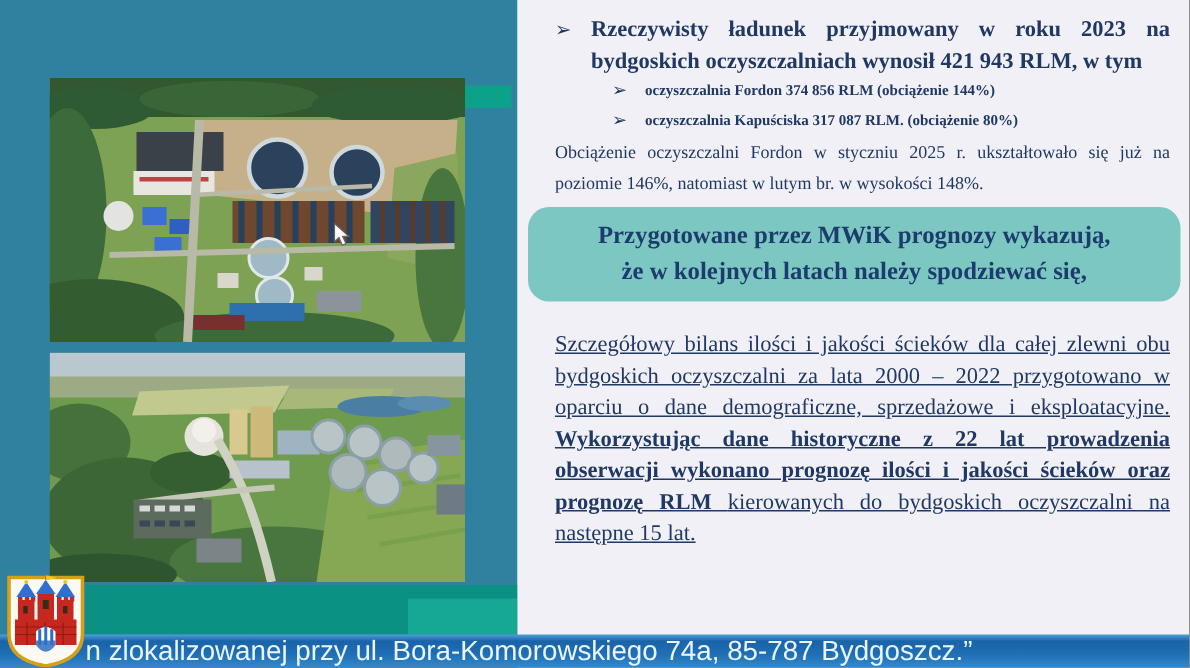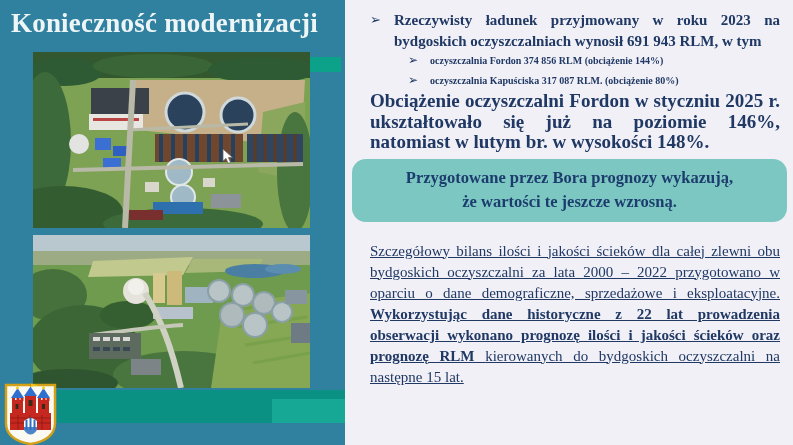--- a/index.html
+++ b/index.html
@@ -21,21 +21,21 @@
   
   .right-panel{position:absolute;left:345px;top:0;width:448px;height:445px;
                background:#f1f0f6;color:#1f3864;box-sizing:border-box;
                padding:10px 13px 0 25px;}
   .b-row{display:flex;}
   .b-marker{flex:0 0 24px;font-size:13px;line-height:20.5px;}
   .b-text{flex:1;text-align:justify;font-size:15px;line-height:20.5px;font-weight:bold;}
   .sub{margin-left:38px;}
   .sub .b-marker{flex:0 0 22px;font-size:12px;line-height:19.5px;}
   .sub .b-text{font-size:10px;line-height:19.5px;}
-  .para1{margin-top:1px;text-align:justify;font-size:19px;line-height:20.5px;font-weight:bold;}
+  .para1{margin-top:1px;text-align:justify;font-size:12px;line-height:20.5px;font-weight:normal;}
   .highlight-box{margin:6px -7px 0 -18px;background:#7cc7c1;border-radius:14px;
                  padding:7px 10px 8px 10px;text-align:center;
                  font-size:16.5px;font-weight:bold;line-height:24px;color:#1c3c6e;}
   .para2{margin-top:19px;text-align:justify;font-size:15px;line-height:21px;font-weight:normal;text-decoration:underline;}
   .para2 .bold{font-weight:bold;}
 
   
   .caption-bar{position:absolute;left:0;top:423px;width:793px;height:22px;z-index:5;
                background:linear-gradient(180deg,#4f9fd9 0%,#1a63a8 20%,#1f6fb5 60%,#3389cb 100%);}
   .caption-text{position:absolute;left:57px;top:-1px;white-space:nowrap;
@@ -46,21 +46,20 @@
 
   
   .cursor{position:absolute;left:189px;top:97px;z-index:3;}
 </style>
 </head>
 <body>
 
 <div class="slide">
 
   <div class="left-panel">
-    <div class="slide-title">Konieczność modernizacji</div>
     <div class="accent-green"></div>
 
     <div class="photo photo1">
       <svg width="277" height="176" viewBox="0 0 277 176">
         <rect width="277" height="176" fill="#7da254"></rect>
         <rect x="0" y="0" width="277" height="26" fill="#33582f"></rect>
         <ellipse cx="30" cy="20" rx="40" ry="14" fill="#2e5b33"></ellipse>
         <ellipse cx="120" cy="14" rx="60" ry="12" fill="#3a6637"></ellipse>
         <ellipse cx="230" cy="18" rx="55" ry="13" fill="#2e5b33"></ellipse>
         <polygon points="100,28 272,28 268,95 105,78" fill="#c6b08a"></polygon>
@@ -168,45 +167,48 @@
 
     <div class="teal-strip">
       <div class="teal-strip-bright"></div>
     </div>
   </div>
 
   <div class="right-panel">
 
     <div class="b-row">
       <span class="b-marker">➢</span>
-      <span class="b-text">Rzeczywisty ładunek przyjmowany w roku 2023 na bydgoskich oczyszczalniach wynosił 691 943 RLM, w tym</span>
+      <span class="b-text">Rzeczywisty ładunek przyjmowany w roku 2023 na bydgoskich oczyszczalniach wynosił 421 943 RLM, w tym</span>
     </div>
 
     <div class="b-row sub">
       <span class="b-marker">➢</span>
       <span class="b-text">oczyszczalnia Fordon 374 856 RLM (obciążenie 144%)</span>
     </div>
 
     <div class="b-row sub">
       <span class="b-marker">➢</span>
       <span class="b-text">oczyszczalnia Kapuściska 317 087 RLM. (obciążenie 80%)</span>
     </div>
 
     <div class="para1">Obciążenie oczyszczalni Fordon w styczniu 2025 r. ukształtowało się już na poziomie 146%, natomiast w lutym br. w wysokości 148%.</div>
 
     <div class="highlight-box">
-      <div>Przygotowane przez Bora prognozy wykazują,</div>
-      <div>że wartości te jeszcze wzrosną.</div>
+      <div>Przygotowane przez MWiK prognozy wykazują,</div>
+      <div>że w kolejnych latach należy spodziewać się,</div>
     </div>
 
     <div class="para2">
       <span>Szczegółowy bilans ilości i jakości ścieków dla całej zlewni obu bydgoskich oczyszczalni za lata 2000 – 2022 przygotowano w oparciu o dane demograficzne, sprzedażowe i eksploatacyjne. </span><span class="bold">Wykorzystując dane historyczne z 22 lat prowadzenia obserwacji wykonano prognozę ilości i jakości ścieków oraz prognozę RLM </span><span>kierowanych do bydgoskich oczyszczalni na następne 15 lat.</span>
     </div>
   </div>
 
+  <div class="caption-bar">
+    <div class="caption-text">n zlokalizowanej przy ul. Bora-Komorowskiego 74a, 85-787 Bydgoszcz.”</div>
+  </div>
 
   <svg class="herb" viewBox="0 0 53 62">
     <path d="M2,2 H51 V40 Q51,57 26.5,61 Q2,57 2,40 Z" fill="#fbfaf2" stroke="#d4a017" stroke-width="2.4"></path>
     <rect x="6" y="30" width="41" height="17" fill="#c6281f"></rect>
     <g stroke="#8e1a14" stroke-width="0.8">
       <line x1="6" y1="35" x2="47" y2="35"></line>
         <line x1="6" y1="40" x2="47" y2="40"></line>
       <line x1="14" y1="30" x2="14" y2="47"></line>
         <line x1="26" y1="30" x2="26" y2="47"></line>
         <line x1="38" y1="30" x2="38" y2="47"></line>

